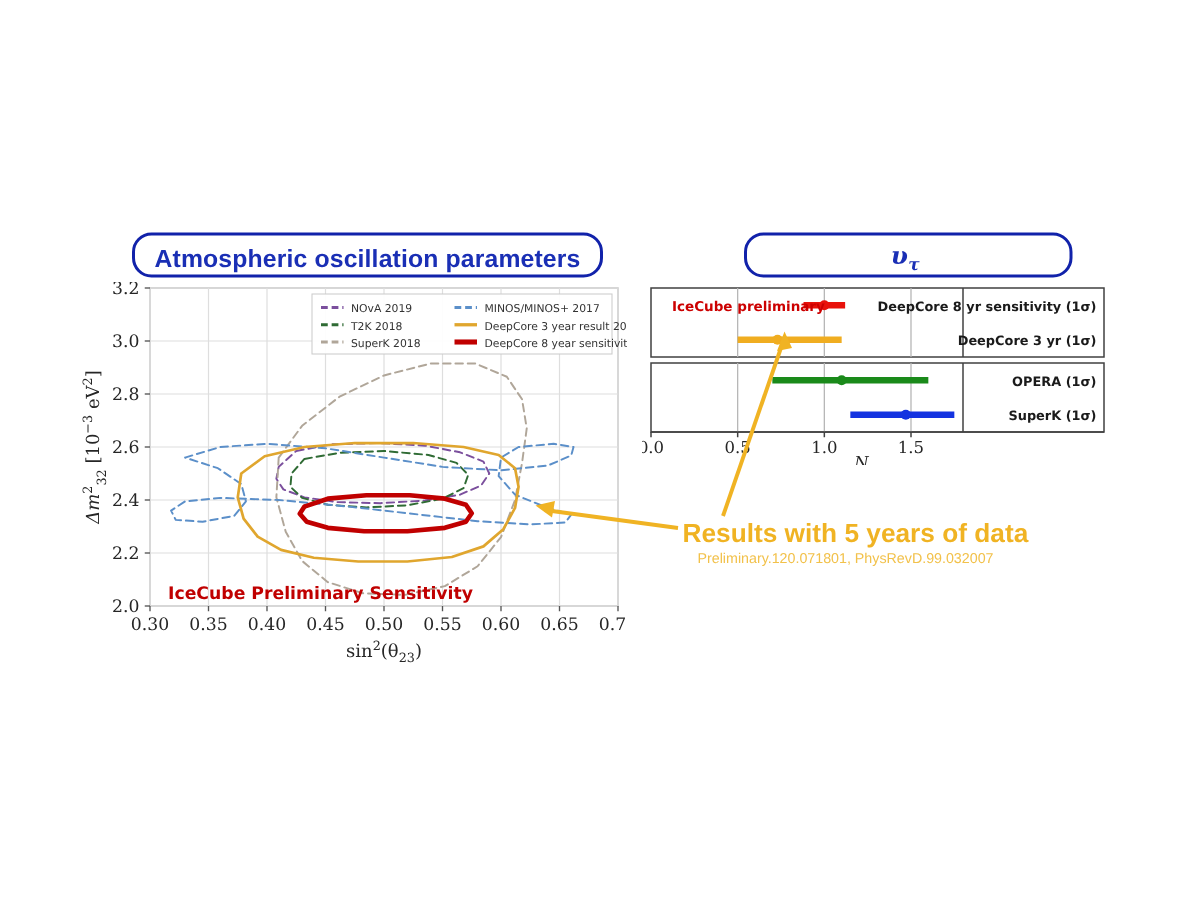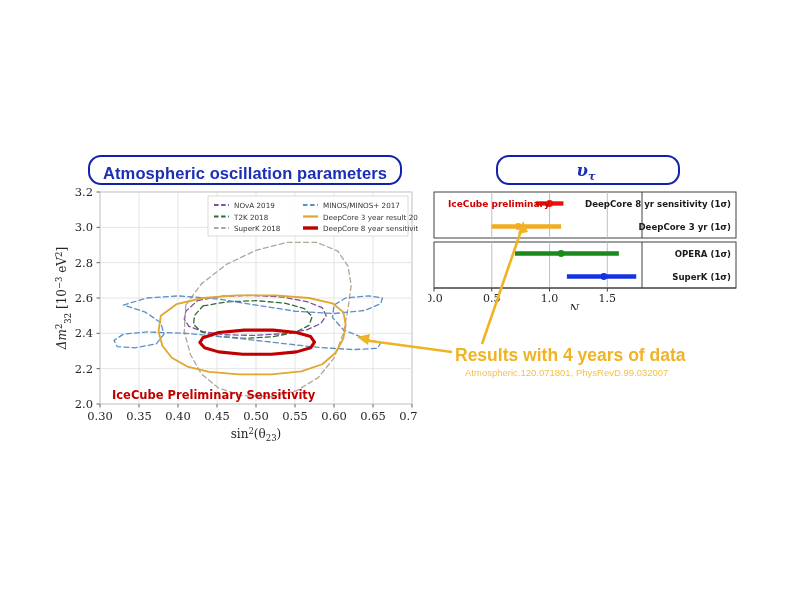--- a/index.html
+++ b/index.html
@@ -33,21 +33,21 @@
   #title-left {
     left: 88px;
     top: 155px;
     width: 314px;
     height: 30px;
     font-size: 16.5px;
   }
   #title-right {
     left: 496px;
     top: 155px;
-    width: 184px;
+    width: 219px;
     height: 30px;
     font-size: 16.5px;
     gap: 12px;
   }
   .nu-tau {
     font-style: italic;
     font-family: "DejaVu Serif", serif;
     font-weight: bold;
     margin-right: 4px;
   }
@@ -236,22 +236,22 @@
       <text x="63.77777777777778" y="116" text-anchor="middle" font-size="11" class="axis-text">0.5</text>
       <line x1="121.55555555555556" y1="102" x2="121.55555555555556" y2="105.5" stroke="#404040" stroke-width="1"></line>
       <text x="121.55555555555556" y="116" text-anchor="middle" font-size="11" class="axis-text">1.0</text>
       <line x1="179.33333333333331" y1="102" x2="179.33333333333331" y2="105.5" stroke="#404040" stroke-width="1"></line>
       <text x="179.33333333333331" y="116" text-anchor="middle" font-size="11" class="axis-text">1.5</text>
       <text x="150.44444444444443" y="126" text-anchor="middle" font-size="11" class="axis-text"><tspan font-style="italic">N</tspan><tspan dy="3" font-size="8">ν</tspan><tspan dy="2.5" font-size="6">τ</tspan></text>
     </svg>
 </div>
 
 <div id="annotation">
-  <div id="annotation-title">Results with 4 years of data</div>
-  <div id="annotation-cite">Atmospheric.120.071801, PhysRevD.99.032007</div>
+  <div id="annotation-title">Results with 5 years of data</div>
+  <div id="annotation-cite">Preliminary.120.071801, PhysRevD.99.032007</div>
 </div>
 
 <svg id="arrow-layer">
 
   <line x1="452" y1="352" x2="363" y2="340" stroke="#f0b323" stroke-width="2.6"></line>
   <polygon points="357,337 370,334 368,345" fill="#f0b323"></polygon>
 
   <line x1="482" y1="344" x2="522" y2="228" stroke="#f0b323" stroke-width="2.6"></line>
   <polygon points="523,221 518,234 528,232" fill="#f0b323"></polygon>
 </svg>

